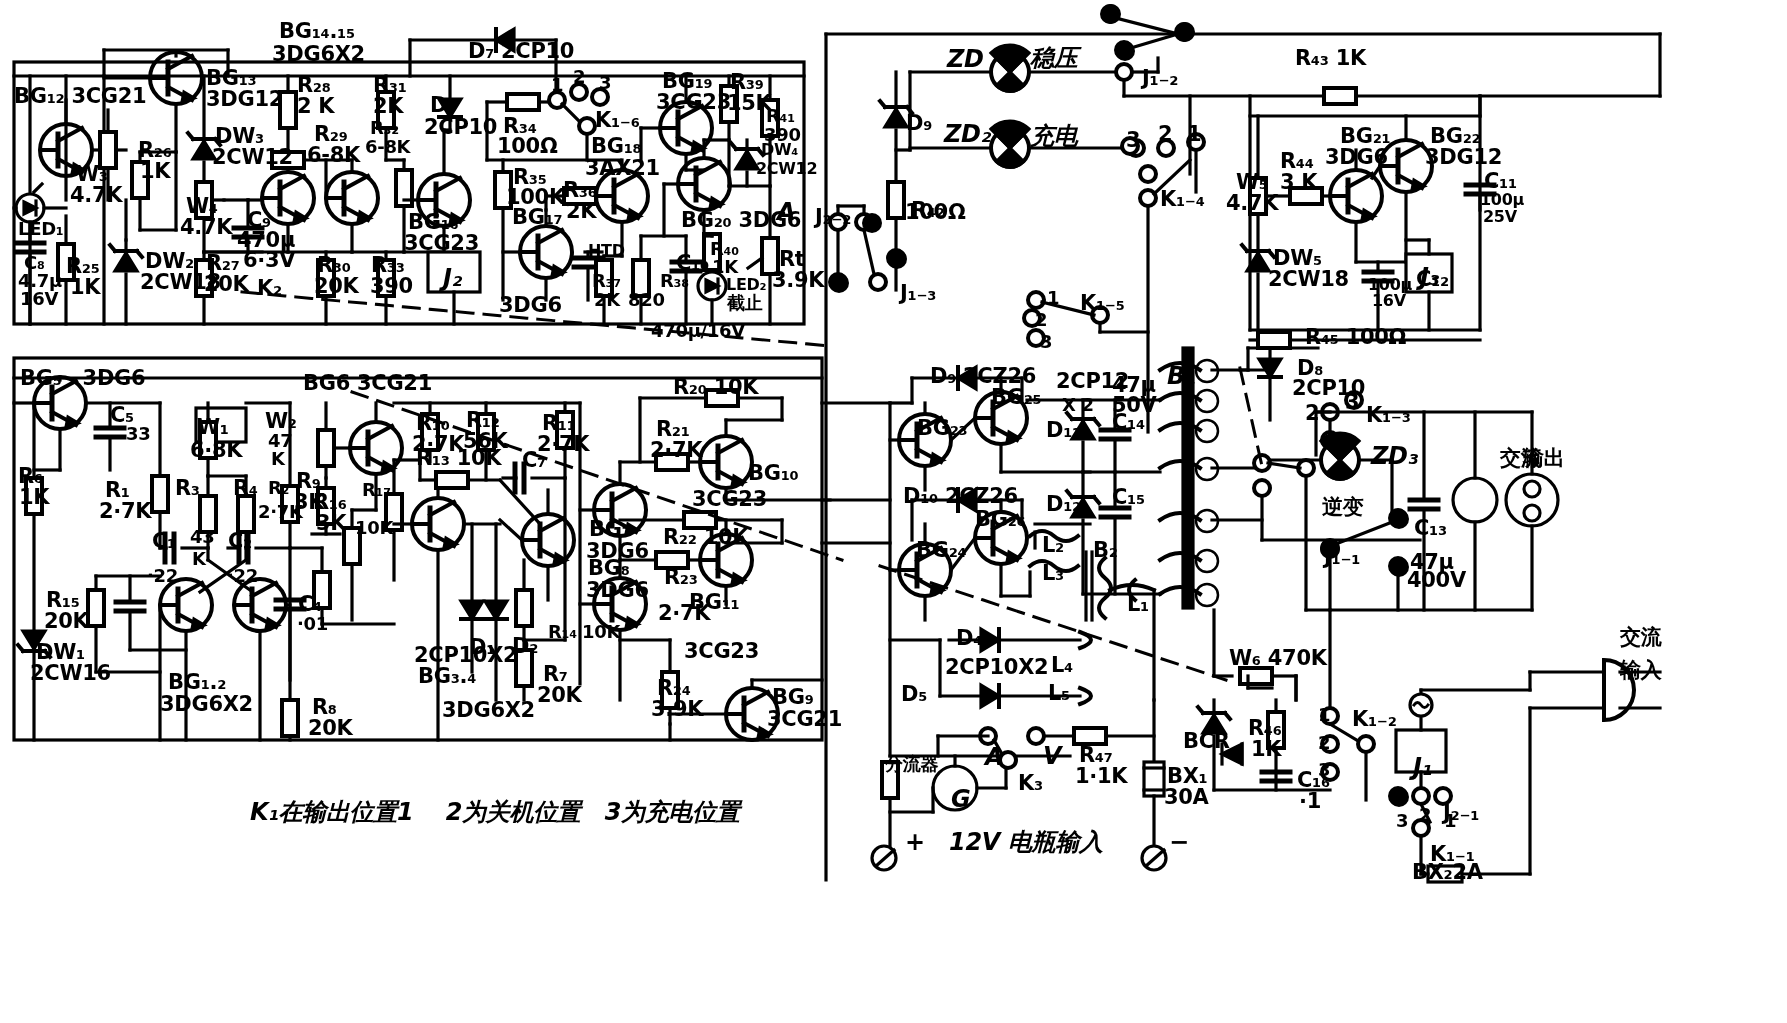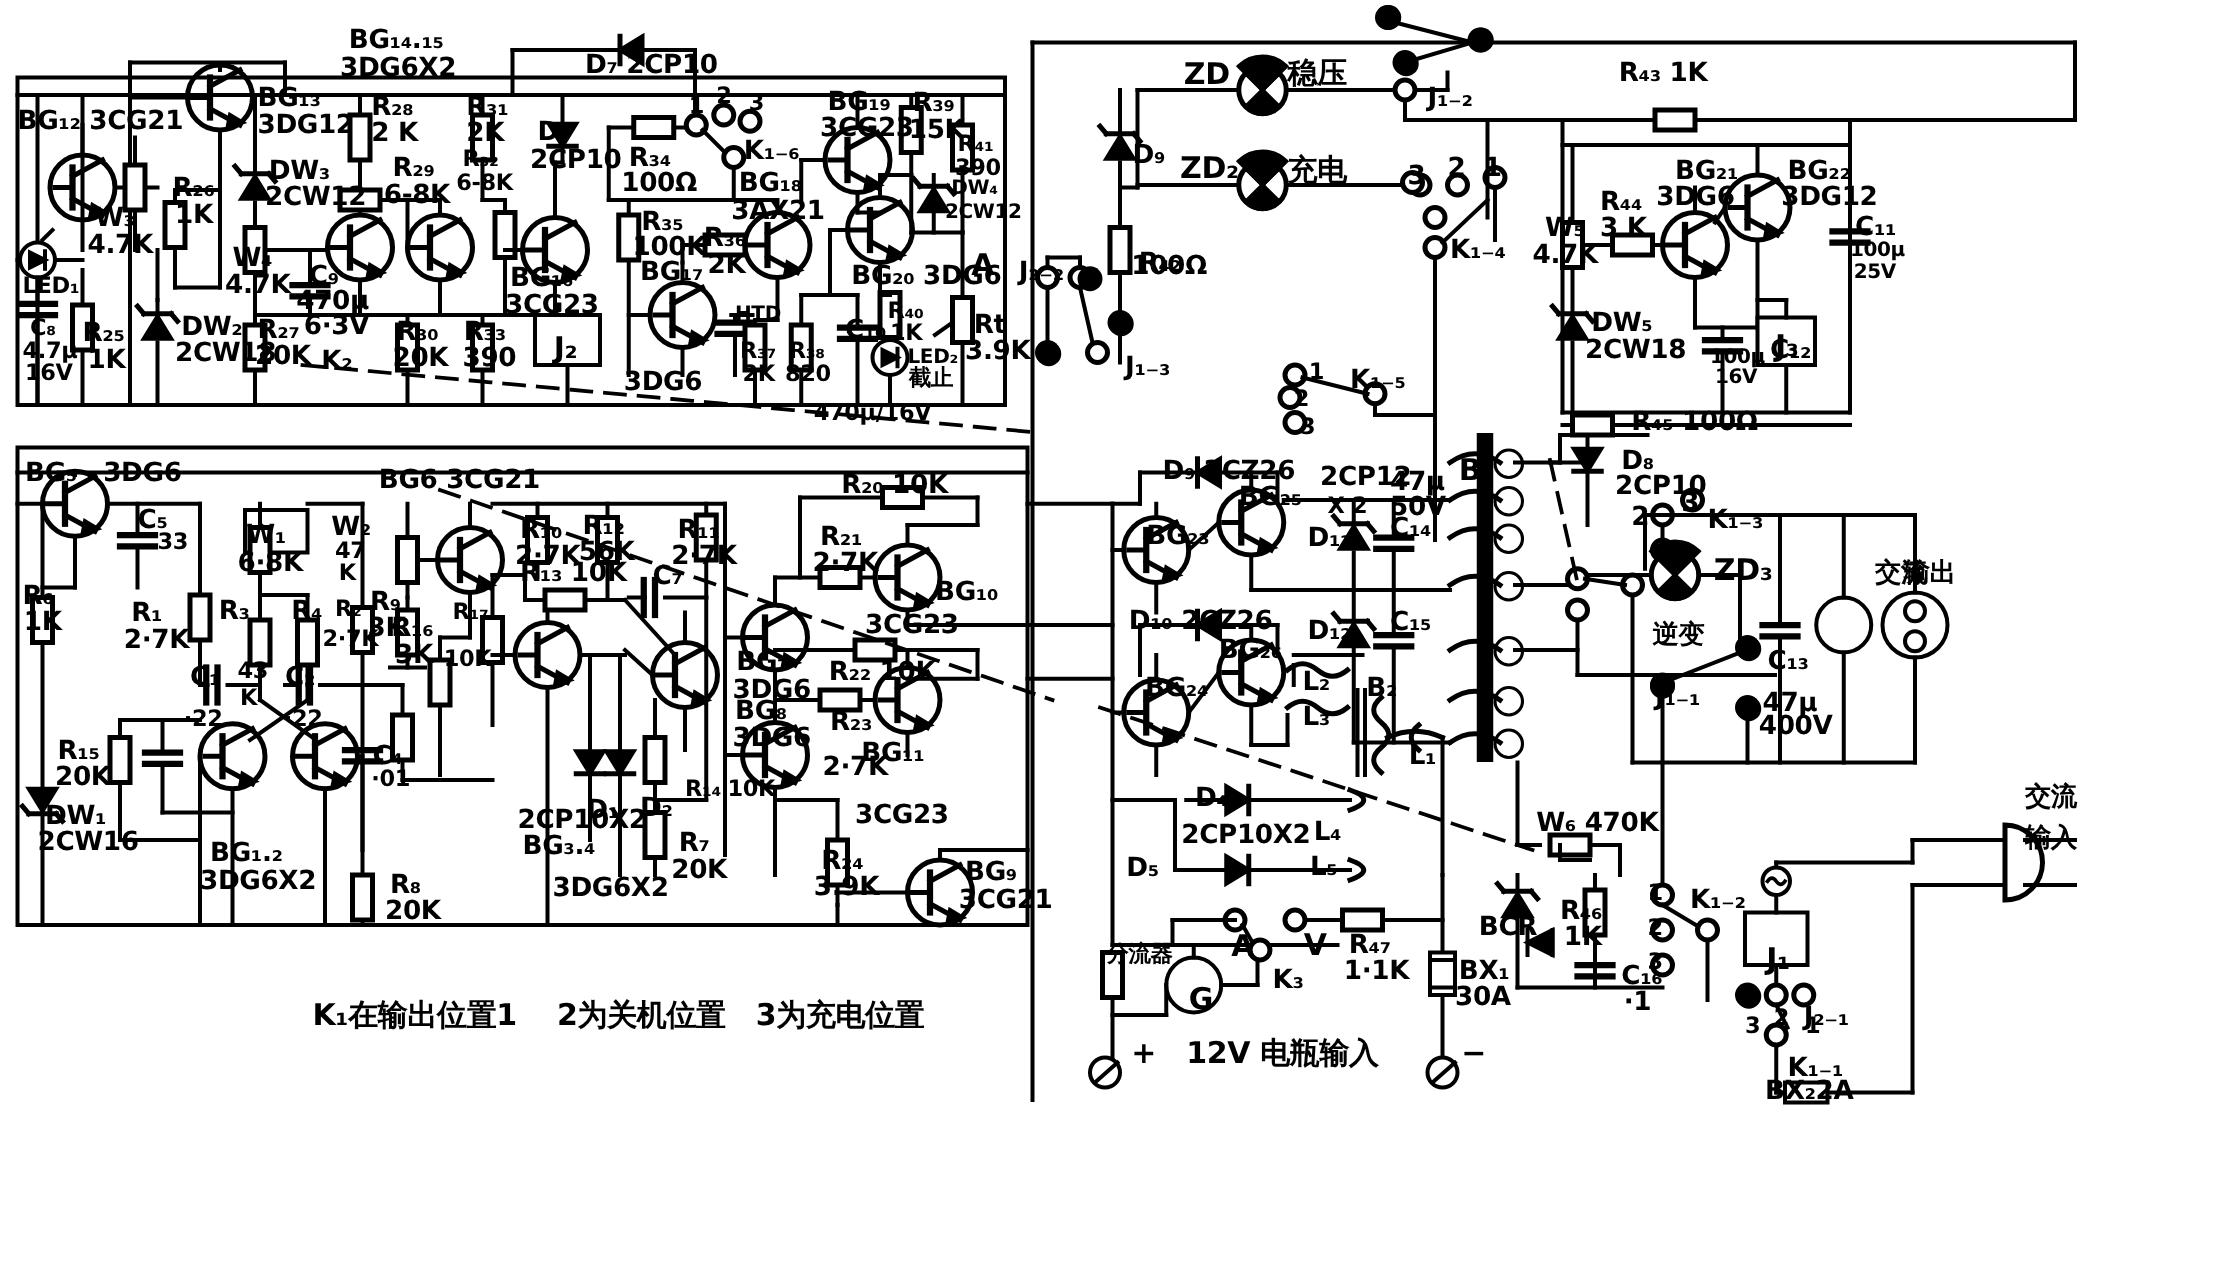--- a/index.html
+++ b/index.html
@@ -4,21 +4,21 @@
 <style>
   html,body{margin:0;padding:0;background:#fff;}
   body{font-family:"DejaVu Sans",sans-serif;}
   #sheet{position:relative;width:1787px;height:1023px;background:#ffffff;overflow:hidden;}
   #sheet svg{position:absolute;left:0;top:0;}
   .lbl{position:absolute;font-family:"DejaVu Sans",sans-serif;font-weight:bold;color:#000;
        line-height:1.0;white-space:pre;letter-spacing:-0.3px;}
   .s11{font-size:16px;}
   .s12{font-size:18px;}
   .s14{font-size:21px;}
-  .s16{font-size:24px;}
+  .s16{font-size:24px;font-style:italic;}
   .cn{font-family:"DejaVu Sans",sans-serif;font-weight:bold;}
 </style>
 </head>
 <body>
 
 <div id="sheet">
 
 <svg width="1787" height="1023" viewBox="0 0 1787 1023">
   <defs>
     <g id="npn">
@@ -914,21 +914,21 @@
       <div class="lbl s16" style="left: 443px; top: 266px;">J₂</div>
       <div class="lbl s14" style="left: 513px; top: 167px;">R₃₅</div>
       <div class="lbl s14" style="left: 506px; top: 187px;">100K</div>
       <div class="lbl s14" style="left: 512px; top: 207px;">BG₁₇</div>
       <div class="lbl s14" style="left: 563px; top: 180px;">R₃₆</div>
       <div class="lbl s14" style="left: 566px; top: 201px;">2K</div>
       <div class="lbl s11" style="left: 588px; top: 243px;">HTD</div>
       <div class="lbl s14" style="left: 499px; top: 295px;">3DG6</div>
       <div class="lbl s12" style="left: 592px; top: 272px;">R₃₇</div>
       <div class="lbl s12" style="left: 594px; top: 291px;">2K</div>
-      <div class="lbl s12" style="left: 631px; top: 272px;">R₃₈</div>
+      <div class="lbl s12" style="left: 631px; top: 272px; padding-left: 29px;">R₃₈</div>
       <div class="lbl s12" style="left: 628px; top: 291px;">820</div>
       <div class="lbl s14" style="left: 681px; top: 210px;">BG₂₀ 3DG6</div>
       <div class="lbl s14" style="left: 676px; top: 253px;">C₁₀</div>
       <div class="lbl s12" style="left: 710px; top: 240px;">R₄₀</div>
       <div class="lbl s12" style="left: 712px; top: 258px;">1K</div>
       <div class="lbl s11" style="left: 726px; top: 277px;">LED₂</div>
       <div class="lbl s12" style="left: 727px; top: 294px;">截止</div>
       <div class="lbl s14" style="left: 779px; top: 249px;">Rt</div>
       <div class="lbl s14" style="left: 772px; top: 270px;">3.9K</div>
       <div class="lbl s12" style="left: 651px; top: 322px; text-align: center;">470μ/16V</div>

